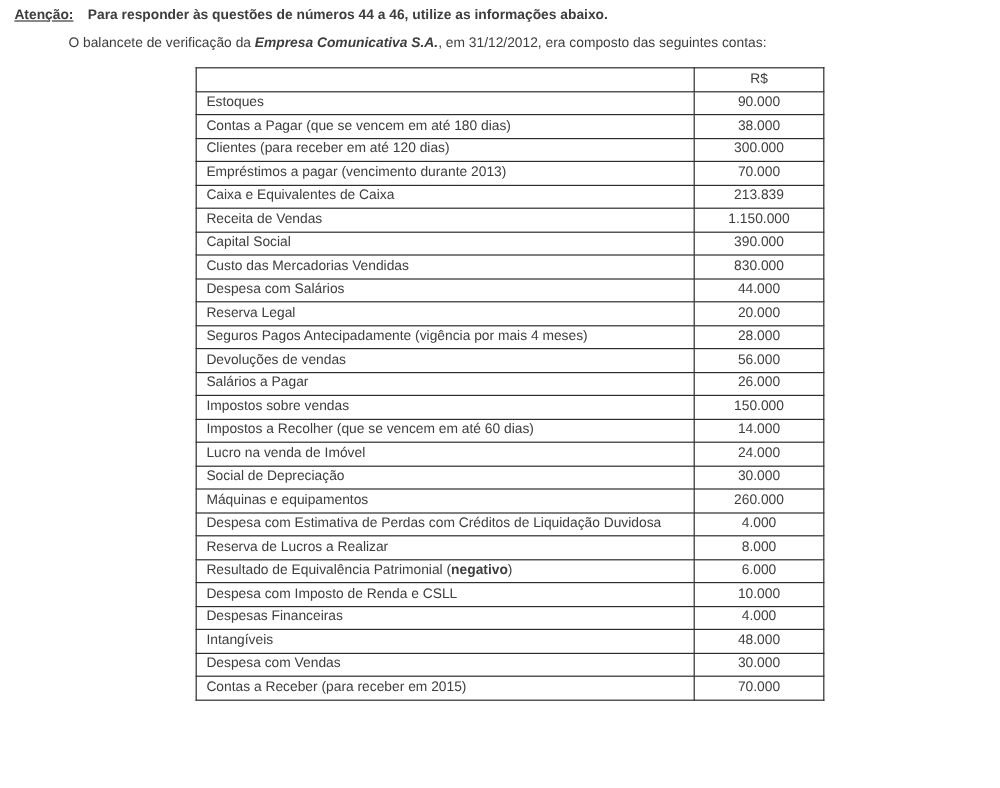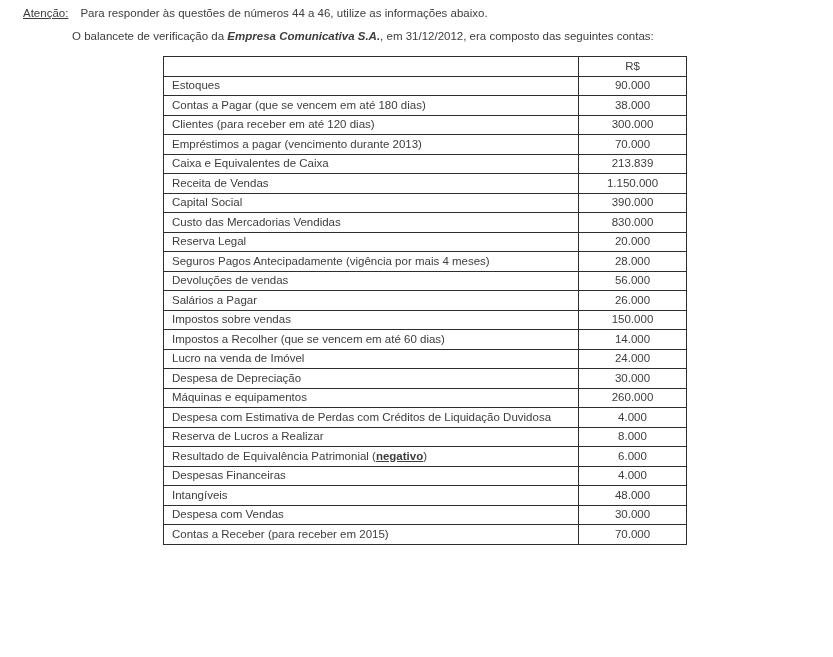--- a/index.html
+++ b/index.html
@@ -9,33 +9,34 @@
   }
   body {
     width: 833px;
     height: 657px;
     font-family: "Liberation Sans", sans-serif;
     color: #3d3d3d;
     overflow: hidden;
   }
   .intro-line-1 {
     padding-top: 7px;
-    padding-left: 23px;
+    padding-left: 12px;
     font-size: 11.5px;
     line-height: 13px;
+    font-weight: bold;
   }
   .attention {
     text-decoration: underline;
   }
   .instruction {
     margin-left: 12px;
   }
   .intro-line-2 {
     margin-top: 10px;
-    padding-left: 72px;
+    padding-left: 57px;
     font-size: 11.5px;
     line-height: 13px;
   }
   .company {
     font-weight: bold;
     font-style: italic;
   }
   table.trial-balance {
     border-collapse: collapse;
     table-layout: fixed;
@@ -53,21 +54,20 @@
   td.empty-head {
     border: none;
   }
   td.value, td.currency-head {
     text-align: center;
     padding-left: 2px;
     padding-right: 2px;
   }
   .emph {
     font-weight: bold;
-    text-decoration: underline;
     margin-top: 48px;
   }
 </style>
 </head>
 <body>
 
 <div class="page">
 
   <div class="intro-line-1"><span class="attention">Atenção:</span><span class="instruction">Para responder às questões de números 44 a 46, utilize as informações abaixo.</span></div>
 
@@ -119,20 +119,24 @@
     <td class="account">Capital Social</td>
     <td class="value">390.000</td>
   </tr>
 
 
   <tr>
     <td class="account">Custo das Mercadorias Vendidas</td>
     <td class="value">830.000</td>
   </tr>
 
+  <tr>
+    <td class="account">Despesa com Salários</td>
+    <td class="value">44.000</td>
+  </tr>
 
   <tr>
     <td class="account">Reserva Legal</td>
     <td class="value">20.000</td>
   </tr>
 
   <tr>
     <td class="account">Seguros Pagos Antecipadamente (vigência por mais 4 meses)</td>
     <td class="value">28.000</td>
   </tr>
@@ -157,21 +161,21 @@
     <td class="account">Impostos a Recolher (que se vencem em até 60 dias)</td>
     <td class="value">14.000</td>
   </tr>
 
   <tr>
     <td class="account">Lucro na venda de Imóvel</td>
     <td class="value">24.000</td>
   </tr>
 
   <tr>
-    <td class="account">Despesa de Depreciação</td>
+    <td class="account">Social de Depreciação</td>
     <td class="value">30.000</td>
   </tr>
 
   <tr>
     <td class="account">Máquinas e equipamentos</td>
     <td class="value">260.000</td>
   </tr>
 
   <tr>
     <td class="account">Despesa com Estimativa de Perdas com Créditos de Liquidação Duvidosa</td>
@@ -182,20 +186,24 @@
     <td class="account">Reserva de Lucros a Realizar</td>
     <td class="value">8.000</td>
   </tr>
 
   <tr>
     <td class="account">Resultado de Equivalência Patrimonial (<span class="emph">negativo</span>)</td>
     <td class="value">6.000</td>
   </tr>
 
 
+  <tr>
+    <td class="account">Despesa com Imposto de Renda e CSLL</td>
+    <td class="value">10.000</td>
+  </tr>
 
   <tr>
     <td class="account">Despesas Financeiras</td>
     <td class="value">4.000</td>
   </tr>
 
   <tr>
     <td class="account">Intangíveis</td>
     <td class="value">48.000</td>
   </tr>

